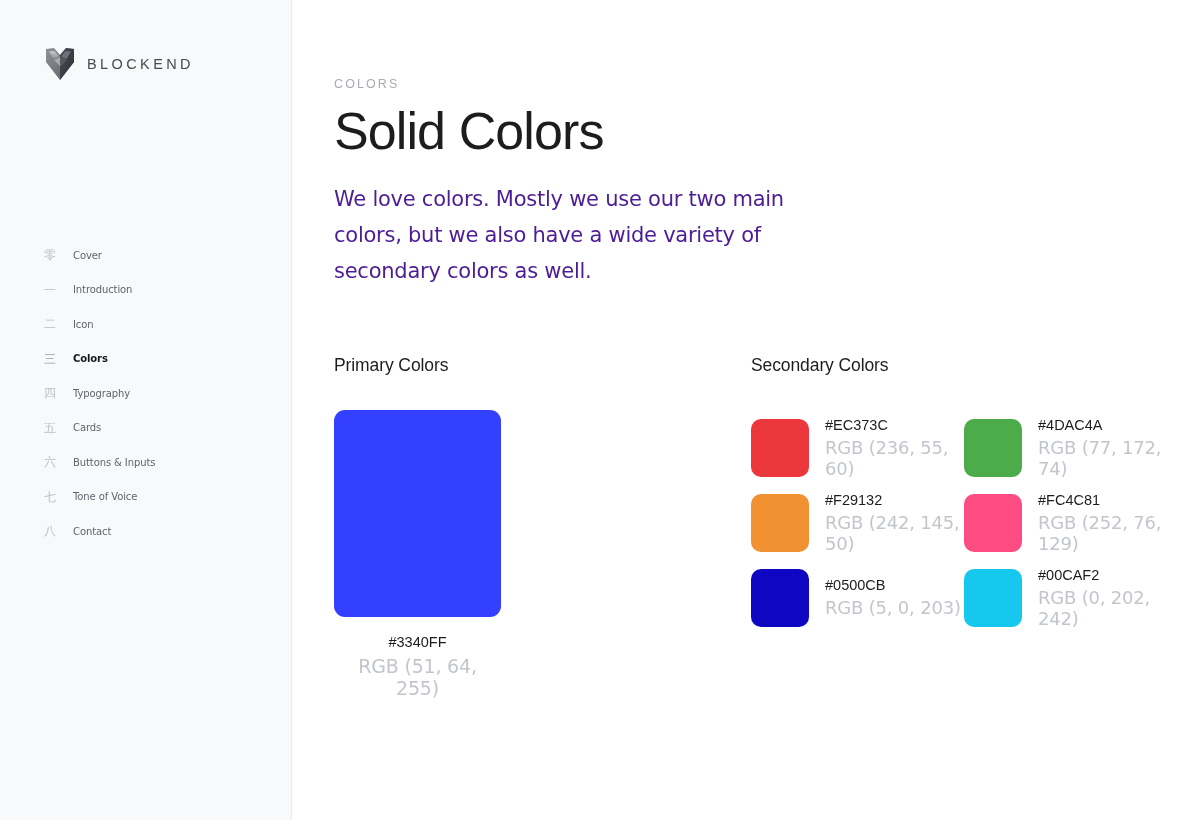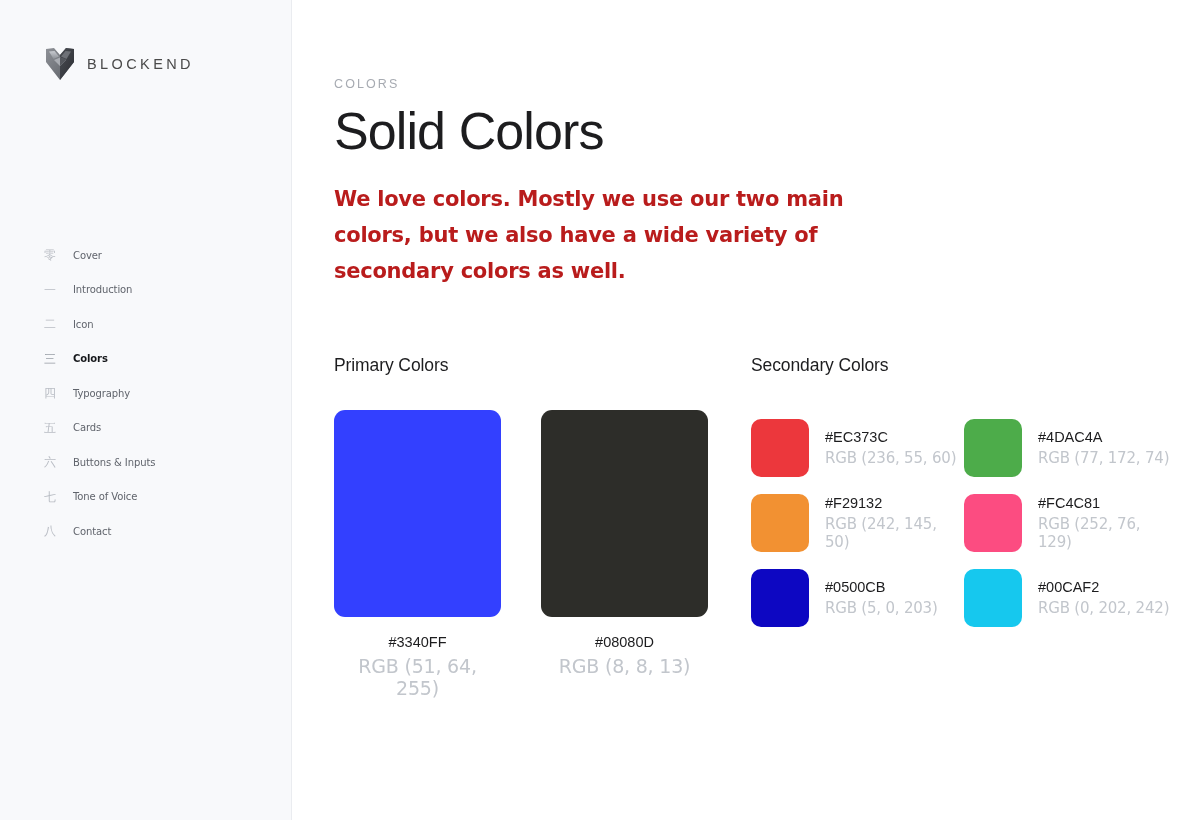--- a/index.html
+++ b/index.html
@@ -120,23 +120,22 @@
     letter-spacing: -0.9px;
     line-height: 1.06;
   }
 
   .lede {
     margin-top: 22px;
     width: 520px;
     font-family: "DejaVu Sans", sans-serif;
     font-size: 21px;
     line-height: 36px;
-    color: #b91c1c;
+    color: #4c1d95;
     letter-spacing: -0.25px;
-    font-weight: bold;
   }
 
   
   .sections {
     position: absolute;
     left: 42px;
     top: 355px;
     right: 0;
     display: flex;
   }
@@ -208,21 +207,21 @@
 
   .sec-hex {
     font-family: "Liberation Sans", sans-serif;
     font-size: 14.5px;
     color: #1D1D1F;
   }
 
   .sec-rgb {
     margin-top: 4px;
     font-family: "DejaVu Sans", sans-serif;
-    font-size: 15px;
+    font-size: 18px;
     color: #C2C6CC;
     letter-spacing: -0.2px;
   }
 </style>
 </head>
 <body>
 
 <div class="page">
 
   <aside class="sidebar">
@@ -304,25 +303,20 @@
       <section class="col-primary">
         <h2 class="section-title">Primary Colors</h2>
         <div class="primary-row">
 
           <div class="primary-card">
             <div class="primary-swatch" style="background: rgb(51, 64, 255);"></div>
             <div class="primary-hex">#3340FF</div>
             <div class="primary-rgb">RGB (51, 64, 255)</div>
           </div>
 
-          <div class="primary-card">
-            <div class="primary-swatch" style="background: rgb(45, 45, 41);"></div>
-            <div class="primary-hex">#08080D</div>
-            <div class="primary-rgb">RGB (8, 8, 13)</div>
-          </div>
 
         </div>
       </section>
 
       <section class="col-secondary">
         <h2 class="section-title">Secondary Colors</h2>
         <div class="secondary-grid">
 
           <div class="sec-item">
             <div class="sec-swatch" style="background: rgb(236, 55, 60);"></div>

